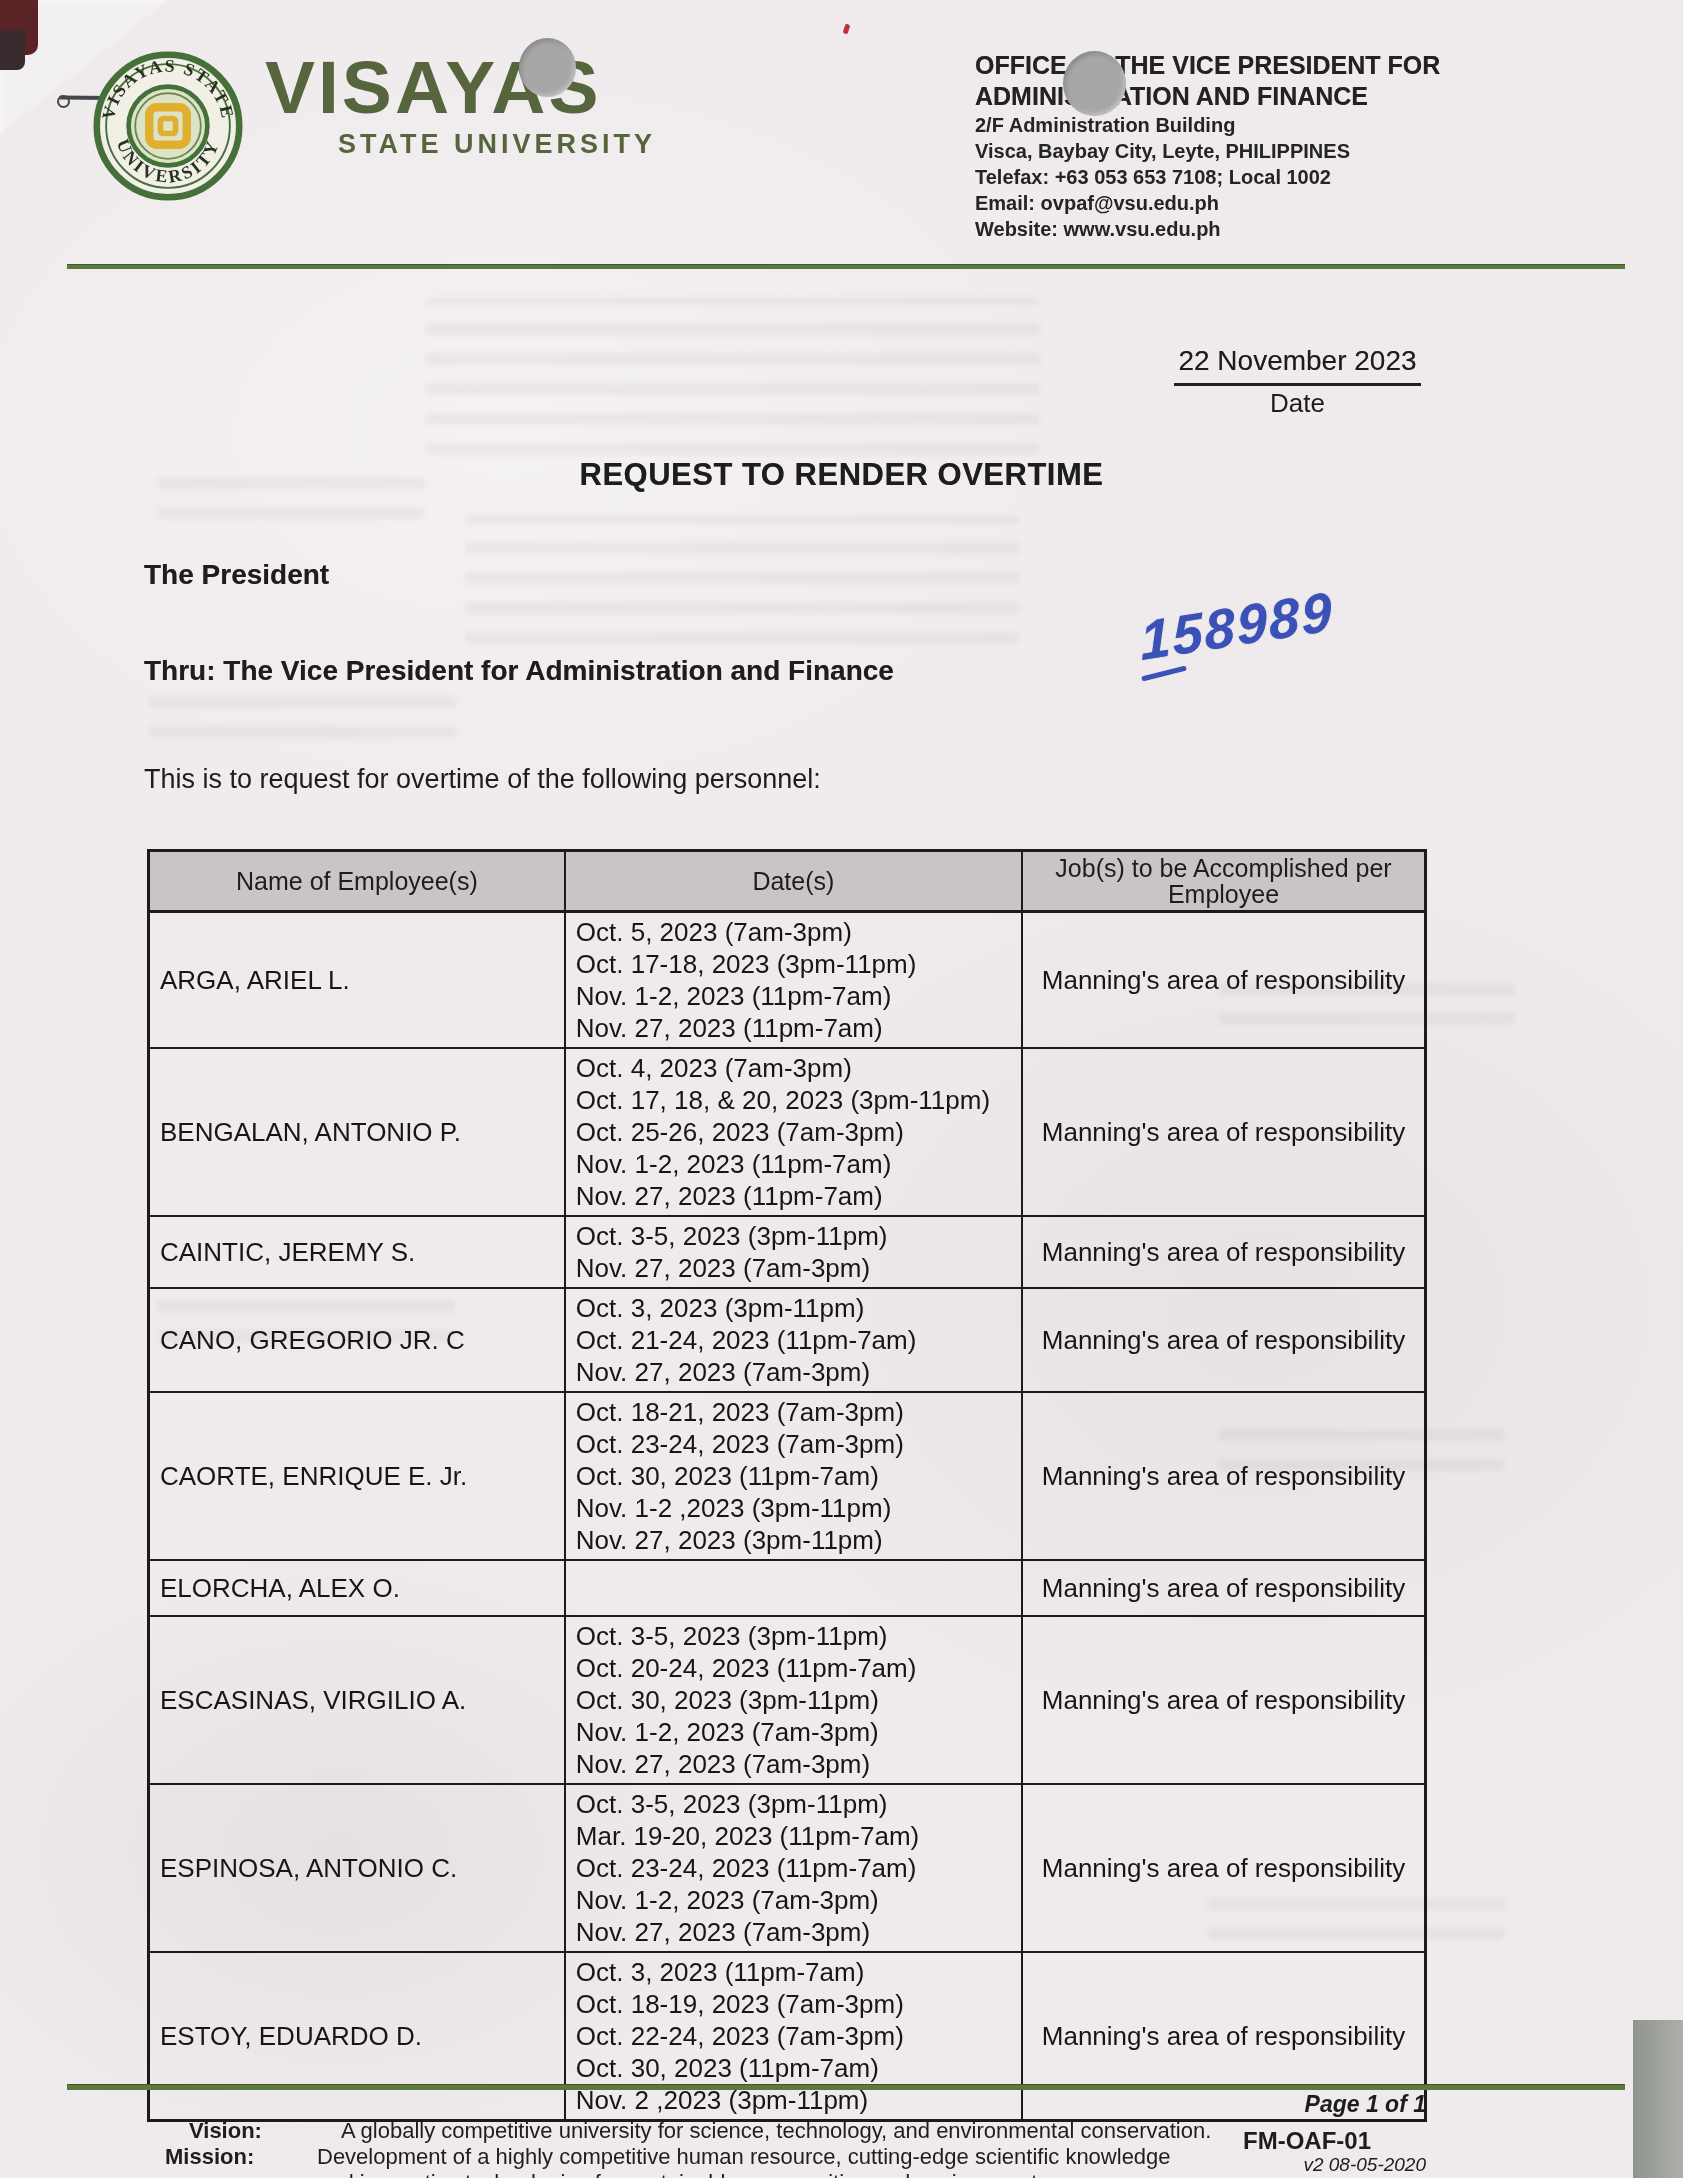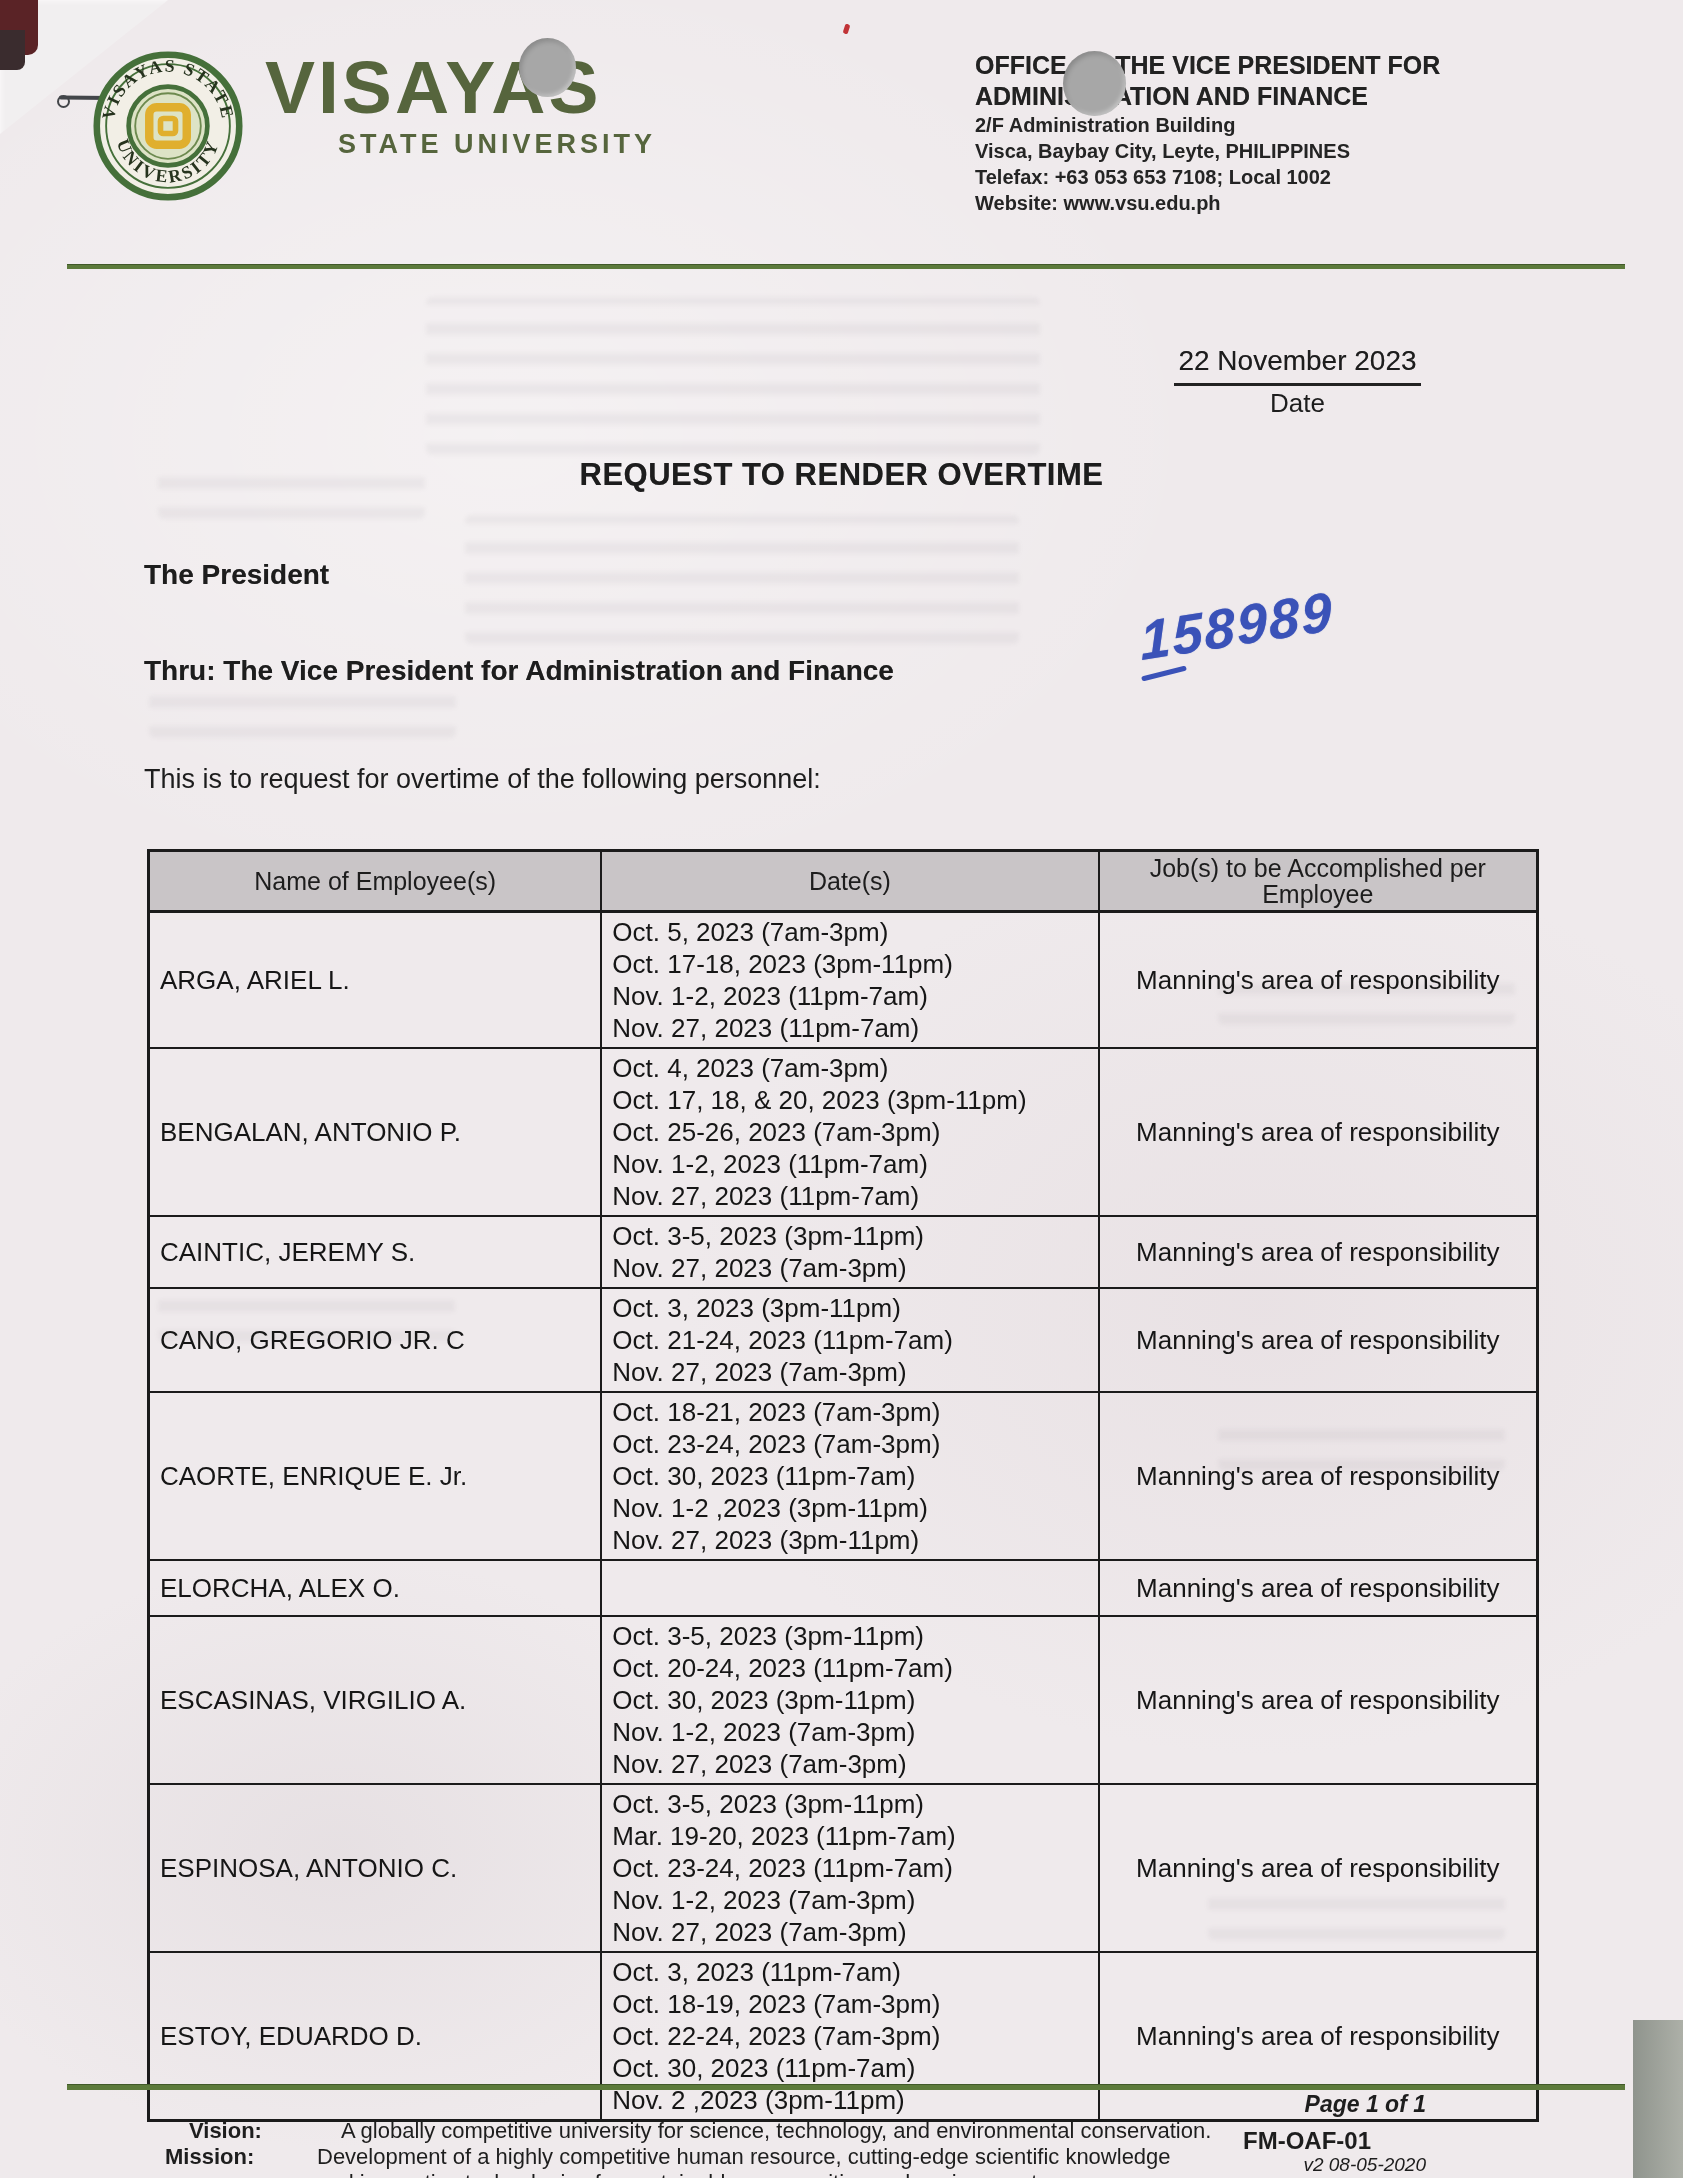--- a/index.html
+++ b/index.html
@@ -43,21 +43,21 @@
   .date-value{font-size:28px;border-bottom:3px solid #222;display:inline-block;padding:0 4px 6px 4px;}
   .date-label{font-size:26px;margin-top:2px;}
   .doc-title{left:0;top:457px;width:1683px;text-align:center;font-size:31px;font-weight:bold;letter-spacing:0.5px;}
   .addressee{left:144px;top:559px;font-size:28px;font-weight:bold;}
   .thru-line{left:144px;top:655px;font-size:28px;font-weight:bold;}
   .intro-line{left:144px;top:764px;font-size:27px;}
   .handwritten{left:1139px;top:594px;font-size:55px;color:#3a52b8;font-style:italic;font-weight:bold;
     transform:rotate(-9deg) skewX(-6deg);letter-spacing:2px;text-shadow:0 0 1px rgba(58,82,184,.6);}
   .hand-underline{left:1141px;top:671px;width:46px;height:5px;background:#3a52b8;border-radius:3px;transform:rotate(-14deg);}
   
-  .ot-table{left:147px;top:849px;width:1392px;}
+  .ot-table{left:147px;top:849px;width:1280px;}
   table.ot{border-collapse:collapse;width:100%;table-layout:fixed;border:3px solid #1b1b1b;}
   table.ot th, table.ot td{border:2px solid #1b1b1b;vertical-align:middle;}
   table.ot th{
     background:#c9c5c7;font-weight:normal;font-size:25px;line-height:26px;
     text-align:center;padding:3px 8px;border-bottom-width:3px;color:#1d1d1d;
   }
   table.ot td{font-size:26px;line-height:32px;padding:3px 10px;color:#161616;}
   td.col-name{vertical-align:top;padding-top:5px;}
   td.col-dates{vertical-align:middle;}
   td.col-job{text-align:center;}
@@ -121,20 +121,21 @@
     <div class="wordmark-main">VISAYAS</div>
     <div class="wordmark-sub">STATE UNIVERSITY</div>
   </div>
 
   <div class="abs office-block">
     <div class="office-title soft">OFFICE OF THE VICE PRESIDENT FOR</div>
     <div class="office-title soft">ADMINISTRATION AND FINANCE</div>
     <div class="office-line">2/F Administration Building</div>
     <div class="office-line">Visca, Baybay City, Leyte, PHILIPPINES</div>
     <div class="office-line">Telefax: +63 053 653 7108; Local 1002</div>
+    <div class="office-line">Email: ovpaf@vsu.edu.ph</div>
     <div class="office-line">Website: www.vsu.edu.ph</div>
   </div>
 
   <div class="abs punch punch-1"></div>
   <div class="abs punch punch-2"></div>
 
   <div class="abs rule rule-top"></div>
 
   <div class="abs date-block">
     <div><span class="date-value soft">22 November 2023</span></div>

